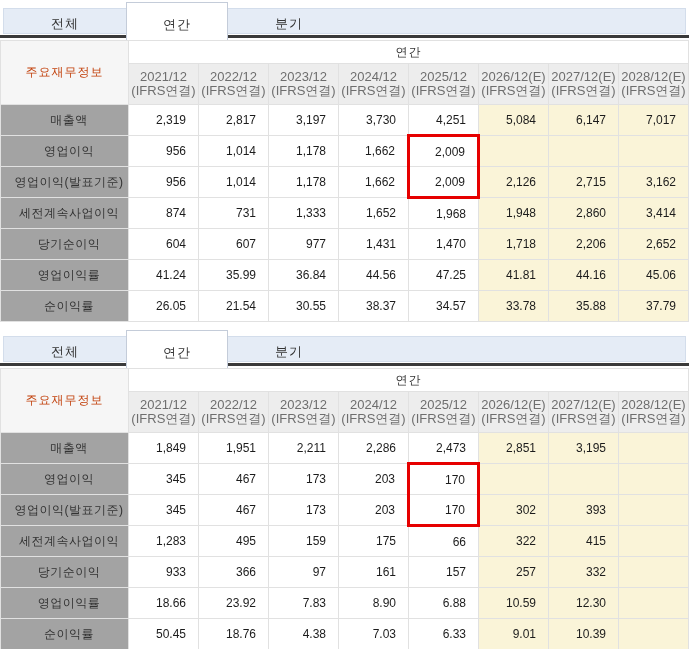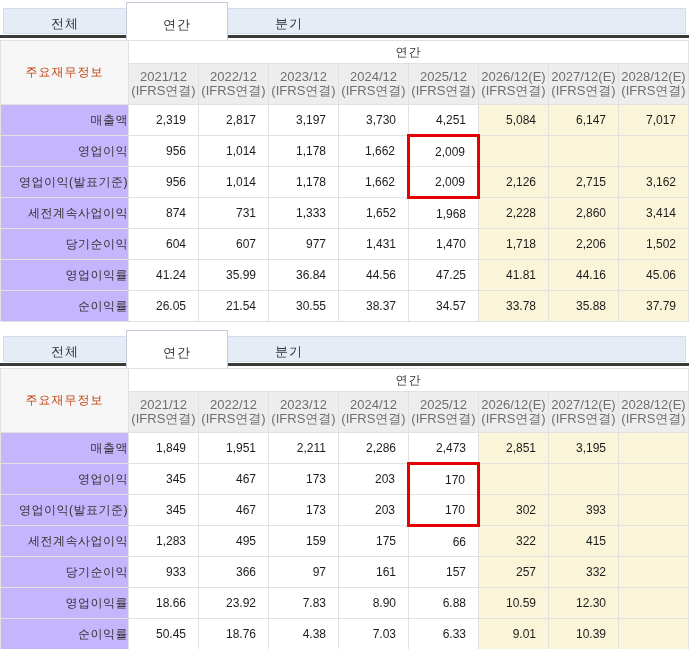--- a/index.html
+++ b/index.html
@@ -32,21 +32,21 @@
   table.fin col.c0 { width:128px; }
   table.fin th, table.fin td { border:1px solid #e1e1e1; padding:0; }
   table.fin thead th { font-weight:normal; }
   table.fin thead .corner { background:#f6f6f6; color:#c2410c; font-size:12px; letter-spacing:1px; }
   table.fin thead .group  { background:#fff; color:#333; font-size:12px; height:22px; text-align:center; letter-spacing:1px; }
   table.fin thead .year   {
     background:#ededed; color:#6e6e6e; font-size:13px;
     height:36px; line-height:14px; text-align:center; padding:2px 0;
   }
   table.fin tbody td.rowlabel {
-    background:#c4b5fd; color:#333; text-align:right;
+    background:#a3a3a3; color:#333; text-align:center;
     padding-left:9px; height:30px; letter-spacing:0.5px;
   }
   table.fin tbody td.val { text-align:right; padding-right:12px; color:#1c1c1c; }
   table.fin tbody td.est { background:var(--est-bg); }
   table.fin td.hl-top {
     border-top:3px solid var(--hl); border-left:3px solid var(--hl); border-right:3px solid var(--hl);
   }
   table.fin td.hl-bottom {
     border-bottom:3px solid var(--hl); border-left:3px solid var(--hl); border-right:3px solid var(--hl);
   }
@@ -123,34 +123,34 @@
           <td class="val est">2,715</td>
           <td class="val est">3,162</td>
         </tr>
         <tr>
           <td class="rowlabel">세전계속사업이익</td>
           <td class="val">874</td>
           <td class="val">731</td>
           <td class="val">1,333</td>
           <td class="val">1,652</td>
           <td class="val">1,968</td>
-          <td class="val est">2,228</td>
+          <td class="val est">1,948</td>
           <td class="val est">2,860</td>
           <td class="val est">3,414</td>
         </tr>
         <tr>
           <td class="rowlabel">당기순이익</td>
           <td class="val">604</td>
           <td class="val">607</td>
           <td class="val">977</td>
           <td class="val">1,431</td>
           <td class="val">1,470</td>
           <td class="val est">1,718</td>
           <td class="val est">2,206</td>
-          <td class="val est">1,502</td>
+          <td class="val est">2,652</td>
         </tr>
         <tr>
           <td class="rowlabel">영업이익률</td>
           <td class="val">41.24</td>
           <td class="val">35.99</td>
           <td class="val">36.84</td>
           <td class="val">44.56</td>
           <td class="val">47.25</td>
           <td class="val est">41.81</td>
           <td class="val est">44.16</td>

